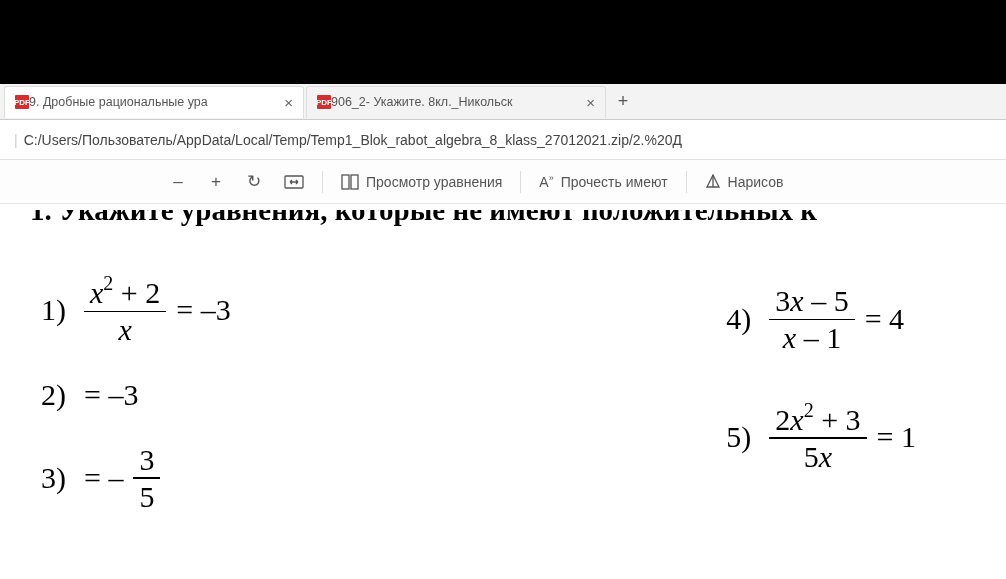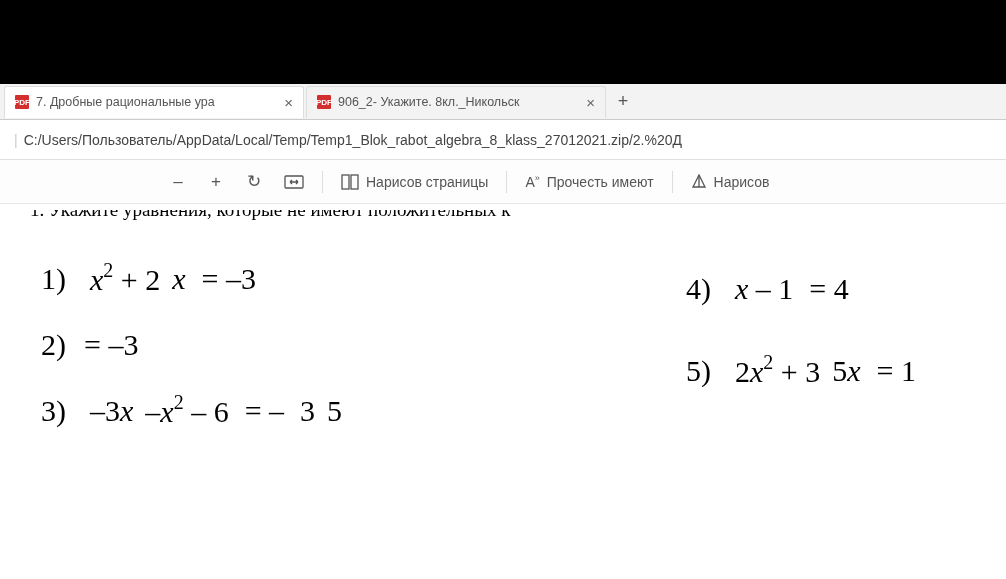--- a/index.html
+++ b/index.html
@@ -28,21 +28,20 @@
       color: #555;
       max-width: 310px;
       min-width: 300px;
       border-top-left-radius: 3px;
       border-top-right-radius: 3px;
     }
     .tab.inactive { background: #f3f3f3; border-color: #ddd; }
     .tab .pdf-icon { 
       width: 14px; height: 14px; 
       background: #d32f2f; 
-      margin-right: 7px; 
       font-size: 8px; color: #fff; 
       display: flex; align-items: center; justify-content: center; 
       font-weight: bold;
       border-radius: 1px;
     }
     .tab-label { flex: 1; white-space: nowrap; overflow: hidden; text-overflow: ellipsis; }
     .tab .close-x { margin-left: 8px; color: #666; font-size: 15px; line-height: 1; }
     .new-tab { width: 30px; font-size: 18px; color: #555; display: flex; align-items: center; justify-content: center; height: 32px; cursor: pointer; }
     
     .address-bar {
@@ -86,44 +85,44 @@
     .tool-icon { font-size: 17px; color: #555; }
     .tool-sep { width: 1px; height: 22px; background: #ddd; margin: 0 6px; }
     
     .content {
       position: relative;
       padding: 6px 30px 0 30px;
       font-family: "Times New Roman", Times, serif;
       color: #000;
     }
     .cut-heading {
-      font-size: 19px;
-      font-weight: normal;
+      font-size: 29px;
+      font-weight: bold;
       white-space: nowrap;
       overflow: hidden;
-      margin-bottom: 32px;
+      margin-bottom: 45px;
       height: 20px;
       line-height: 0px;
     }
     
     .eq-grid {
       display: flex;
       gap: 90px;
     }
     .col { display: flex; flex-direction: column; }
     .col-left { gap: 32px; }
     .col-right { gap: 48px; padding-top: 10px; }
     
     .eq { display: flex; align-items: center; font-size: 30px; }
     .eq-num { width: 54px; text-align: right; padding-right: 18px; font-size: 30px; }
     .eq-body { display: flex; align-items: center; gap: 10px; }
     
     .frac {
       display: inline-flex;
-      flex-direction: row;
+      flex-direction: column;
       align-items: center;
       vertical-align: middle;
       line-height: 1.05;
     }
     .frac .num, .frac .den { padding: 0 6px; font-size: 30px; white-space: nowrap; }
     .frac .bar { width: 100%; height: 1.5px; background: #000; margin: 2px 0; }
     .frac .num .sup, .eq .sup { font-size: 20px; vertical-align: super; position: relative; top: -2px; }
     .it { font-style: italic; }
     .rhs { font-size: 30px; }
     
@@ -132,21 +131,21 @@
     .col-right .eq-num { width: 44px; }
   </style>
 </head>
 <body>
 
 <div class="black-bar"></div>
 
 <div class="tab-strip">
   <div class="tab">
     <span class="pdf-icon">PDF</span>
-    <span class="tab-label">7. Дробные рациональные ура</span>
+    <span class="tab-label">9. Дробные рациональные ура</span>
     <span class="close-x">×</span>
   </div>
   <div class="tab inactive">
     <span class="pdf-icon">PDF</span>
     <span class="tab-label">906_2- Укажите. 8кл._Никольск</span>
     <span class="close-x">×</span>
   </div>
   <div class="new-tab">+</div>
 </div>
 
@@ -171,21 +170,21 @@
         <rect x="1" y="1" width="18" height="12" rx="1"></rect>
         <path d="M6 7h8M6 7l2-2M6 7l2 2M14 7l-2-2M14 7l-2 2"></path>
       </svg>
   </button>
   <div class="tool-sep"></div>
   <button class="tool-btn">
     <svg width="18" height="16" viewBox="0 0 18 16" fill="none" stroke="#555" stroke-width="1.3">
         <rect x="1" y="1" width="7" height="14"></rect>
         <rect x="10" y="1" width="7" height="14"></rect>
       </svg>
-    <span>Нарисов страницы</span>
+    <span>Просмотр уравнения</span>
   </button>
   <div class="tool-sep"></div>
   <button class="tool-btn">
     <span style="font-size:14px;">A<sup style="font-size:9px;">»</sup></span>
     <span>Прочесть имеют</span>
   </button>
   <div class="tool-sep"></div>
   <button class="tool-btn">
     <svg width="16" height="16" viewBox="0 0 16 16" fill="none" stroke="#555" stroke-width="1.3">
         <path d="M8 1L2 13h12L8 1z"></path>
@@ -216,43 +215,39 @@
       <div class="eq">
         <span class="eq-num">2)</span>
         <span class="eq-body">
           <span class="rhs">= –3</span>
         </span>
       </div>
 
       <div class="eq">
         <span class="eq-num">3)</span>
         <span class="eq-body">
-          <span class="frac">
-            <span class="num">–3<span class="it">x</span></span>
-            <span class="bar"></span>
-            <span class="den">–<span class="it">x</span><span class="sup">2</span> – 6</span>
-          </span>
           <span class="rhs">= –</span>
           <span class="frac small-frac">
             <span class="num">3</span>
             <span class="bar"></span>
             <span class="den">5</span>
           </span>
         </span>
       </div>
 
     </div>
 
     <div style="flex:1"></div>
 
     <div class="col col-right" style="margin-right:60px;">
       <div class="eq">
         <span class="eq-num">4)</span>
         <span class="eq-body">
           <span class="frac">
+            <span class="num">3<span class="it">x</span> – 5</span>
             <span class="bar"></span>
             <span class="den"><span class="it">x</span> – 1</span>
           </span>
           <span class="rhs">= 4</span>
         </span>
       </div>
 
       <div class="eq">
         <span class="eq-num">5)</span>
         <span class="eq-body">

